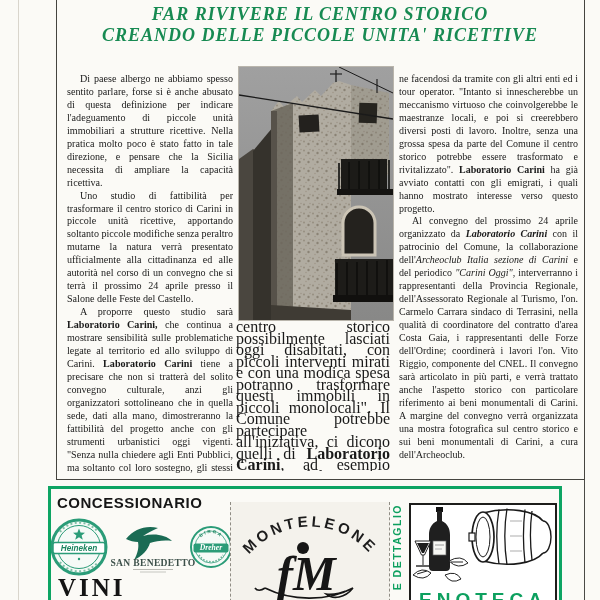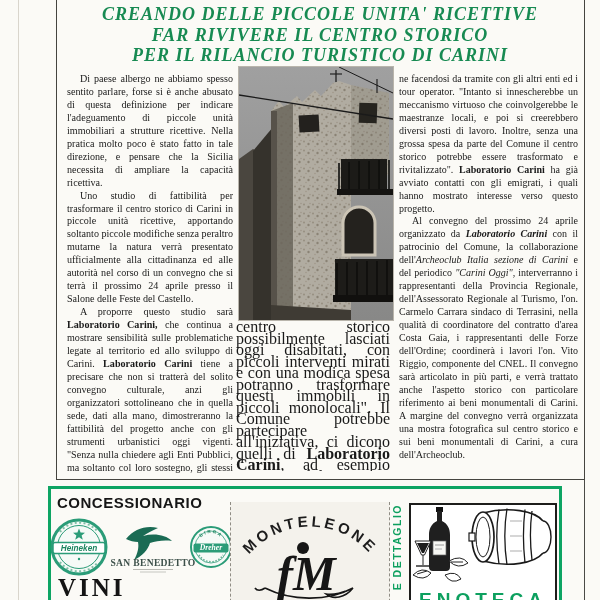--- a/index.html
+++ b/index.html
@@ -57,23 +57,22 @@
 </head>
 <body>
 
 <div id="page">
 
   <div class="scanline-left"></div>
   <div class="page-edge"></div>
   <div class="article-frame"></div>
 
   <div class="headline">
+    <div>FAR RIVIVERE IL CENTRO STORICO</div>
     <div>CREANDO DELLE PICCOLE UNITA' RICETTIVE</div>
-    <div>FAR RIVIVERE IL CENTRO STORICO</div>
-    <div>PER IL RILANCIO TURISTICO DI CARINI</div>
   </div>
 
   <div class="col col-left">
     <p class="para indent"><span>Di paese albergo ne abbiamo spesso sentito parlare, forse si è anche abusato di questa definizione per indicare l'adeguamento di piccole unità immobiliari a strutture ricettive. Nella pratica molto poco è stato fatto in tale direzione, e pensare che la Sicilia necessita di ampliare la capacità ricettiva.</span></p>
     <p class="para indent"><span>Uno studio di fattibilità per trasformare il centro storico di Carini in piccole unità ricettive, apportando soltanto piccole modifiche senza peraltro mutarne la natura verrà presentato ufficialmente alla cittadinanza ed alle autorità nel corso di un convegno che si terrà il prossimo 24 aprile presso il Salone delle Feste del Castello.</span></p>
     <p class="para indent"><span>A proporre questo studio sarà </span><span class="rb">Laboratorio Carini,</span><span> che continua a mostrare sensibilità sulle problematiche legate al territorio ed allo sviluppo di Carini. </span><span class="rb">Laboratorio Carini</span><span> tiene a precisare che non si tratterà del solito convegno culturale, anzi gli organizzatori sottolineano che in quella sede, dati alla mano, dimostreranno la fattibilità del progetto anche con gli strumenti urbanistici oggi vigenti. "Senza nulla chiedere agli Enti Pubblici, ma soltanto col loro sostegno, gli stessi privati padroni di immobili ricadenti nel</span></p>
   </div>
 
   <svg class="photo" viewBox="0 0 154 253" width="154" height="253" xmlns="http://www.w3.org/2000/svg">
     <defs>

